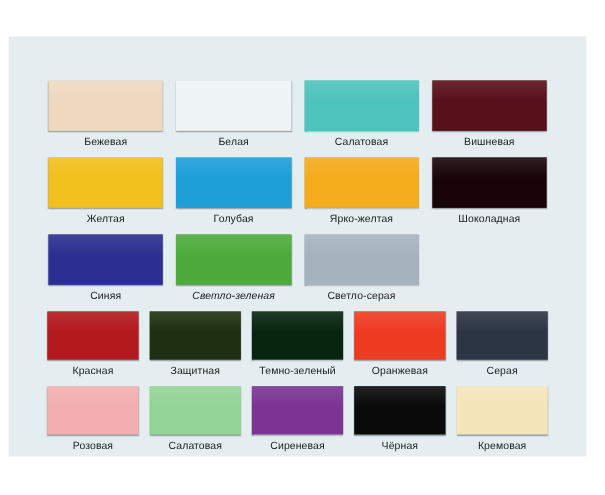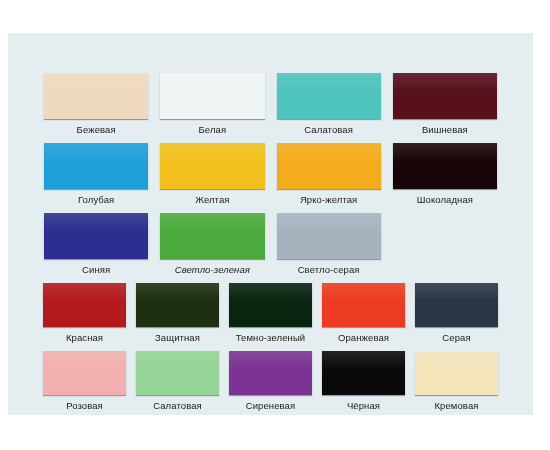--- a/index.html
+++ b/index.html
@@ -92,26 +92,26 @@
       <div class="label" style="color: rgb(27, 27, 27);">Салатовая</div>
     </div>
     <div class="cell">
       <div class="swatch" style="background-color: rgb(88, 16, 27);"></div>
       <div class="label" style="color: rgb(27, 27, 27);">Вишневая</div>
     </div>
   </div>
 
   <div class="row r2">
     <div class="cell">
+      <div class="swatch" style="background-color: rgb(241, 192, 28);"></div>
+      <div class="label" style="color: rgb(27, 27, 27);">Желтая</div>
+    </div>
+    <div class="cell">
       <div class="swatch" style="background-color: rgb(31, 159, 216);"></div>
       <div class="label" style="color: rgb(27, 27, 27);">Голубая</div>
-    </div>
-    <div class="cell">
-      <div class="swatch" style="background-color: rgb(241, 192, 28);"></div>
-      <div class="label" style="color: rgb(27, 27, 27);">Желтая</div>
     </div>
     <div class="cell">
       <div class="swatch" style="background-color: rgb(244, 171, 28);"></div>
       <div class="label" style="color: rgb(27, 27, 27);">Ярко-желтая</div>
     </div>
     <div class="cell">
       <div class="swatch" style="background-color: rgb(25, 5, 8);"></div>
       <div class="label" style="color: rgb(27, 27, 27);">Шоколадная</div>
     </div>
   </div>

